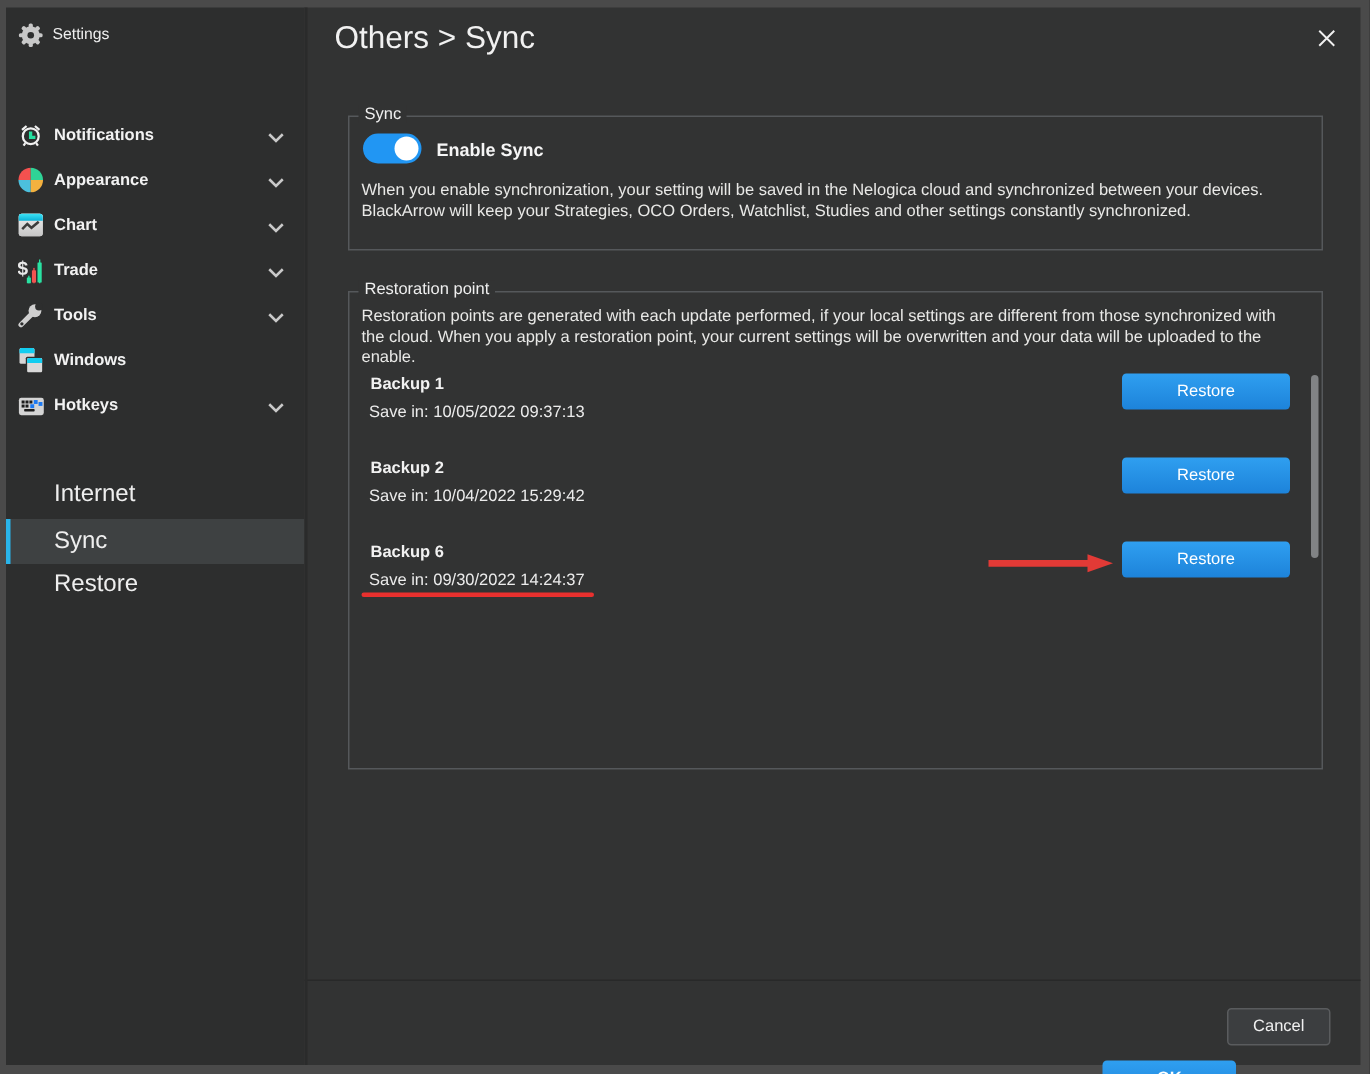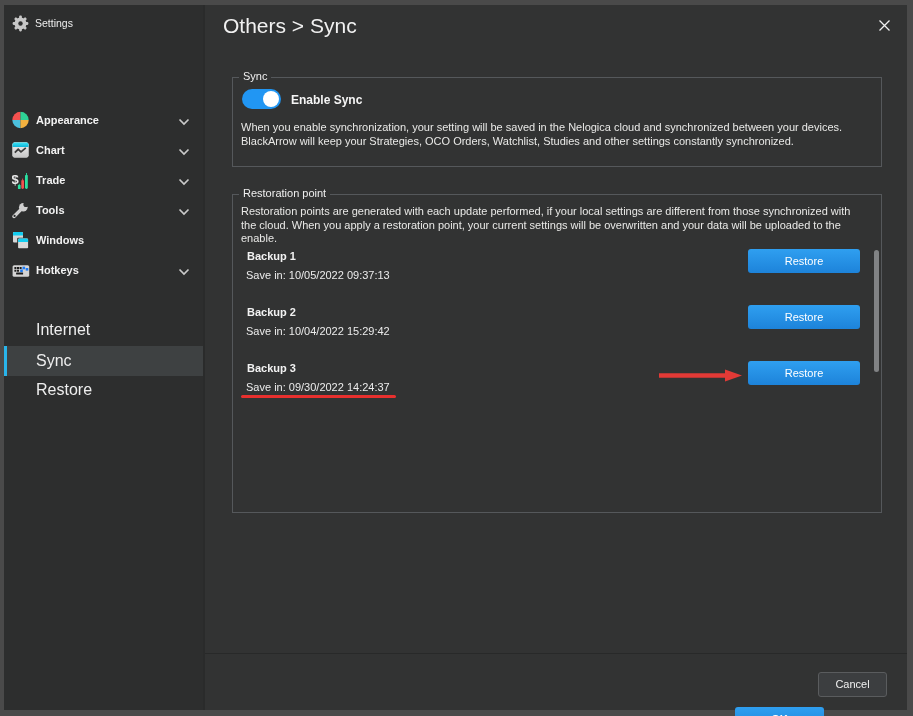--- a/index.html
+++ b/index.html
@@ -35,20 +35,34 @@
         <rect x="7.1" y="0.6" width="2.8" height="3.6" rx="1.1" transform="rotate(225 8.5 8.5)"></rect>
         <rect x="7.1" y="0.6" width="2.8" height="3.6" rx="1.1" transform="rotate(270 8.5 8.5)"></rect>
         <rect x="7.1" y="0.6" width="2.8" height="3.6" rx="1.1" transform="rotate(315 8.5 8.5)"></rect>
         <circle cx="8.5" cy="8.5" r="6"></circle>
       </g>
       <circle cx="8.5" cy="8.5" r="2.2" fill="#2d2e2e"></circle>
     </svg>
     <div class="abs" style="left:31px;top:12px;font-size:10.5px;color:#eeeeee">Settings</div>
 
 
+    <div class="mi" style="top:70px">
+      <svg class="ic" width="17" height="17" viewBox="0 0 17 17">
+        <g stroke="#f1f1f1" stroke-width="1.5" fill="none">
+          <circle cx="8.5" cy="9.3" r="5.3"></circle>
+          <path d="M2.7 5.1 L5.7 2.5 M14.3 5.1 L11.3 2.5"></path>
+          <path d="M4.9 13.9 L3.7 15.6 M12.1 13.9 L13.3 15.6"></path>
+        </g>
+        <path d="M8.4 6.2 L8.4 10.1 L11.6 10.1" stroke="#25e0a0" stroke-width="2.2" fill="none"></path>
+      </svg>
+      <span class="lbl">Notifications</span>
+      <svg class="chev" width="12" height="8" viewBox="0 0 12 8">
+          <path d="M1.5 1.5 L6 6 L10.5 1.5" stroke="#c9c9c9" stroke-width="1.7" fill="none"></path>
+        </svg>
+    </div>
 
     <div class="mi" style="top:100px">
       <svg class="ic" width="17" height="17" viewBox="0 0 17 17">
         <path d="M8.5 8.5 L8.5 0.3 A8.2 8.2 0 0 0 0.3 8.5 Z" fill="#f4514f"></path>
         <path d="M8.5 8.5 L8.5 0.3 A8.2 8.2 0 0 1 16.7 8.5 Z" fill="#2ed396"></path>
         <path d="M8.5 8.5 L0.3 8.5 A8.2 8.2 0 0 0 8.5 16.7 Z" fill="#4cc0dd"></path>
         <path d="M8.5 8.5 L16.7 8.5 A8.2 8.2 0 0 1 8.5 16.7 Z" fill="#f3b13f"></path>
       </svg>
       <span class="lbl">Appearance</span>
       <svg class="chev" width="12" height="8" viewBox="0 0 12 8">
@@ -193,21 +207,21 @@
       </div>
 
       <div class="abs bold" style="left:14px;top:54.5px;font-size:11px;color:#f2f2f2">Backup 1</div>
       <div class="abs" style="left:13px;top:74px;font-size:11px;color:#ececec">Save in: 10/05/2022 09:37:13</div>
       <div class="btn-blue" style="left:515px;top:54px;width:112px;height:24px;line-height:24px">Restore</div>
 
       <div class="abs bold" style="left:14px;top:110.5px;font-size:11px;color:#f2f2f2">Backup 2</div>
       <div class="abs" style="left:13px;top:130px;font-size:11px;color:#ececec">Save in: 10/04/2022 15:29:42</div>
       <div class="btn-blue" style="left:515px;top:110px;width:112px;height:24px;line-height:24px">Restore</div>
 
-      <div class="abs bold" style="left:14px;top:166.5px;font-size:11px;color:#f2f2f2">Backup 3</div>
+      <div class="abs bold" style="left:14px;top:166.5px;font-size:11px;color:#f2f2f2">Backup 6</div>
       <div class="abs" style="left:13px;top:186px;font-size:11px;color:#ececec">Save in: 09/30/2022 14:24:37</div>
       <div class="btn-blue" style="left:515px;top:166px;width:112px;height:24px;line-height:24px">Restore</div>
 
       <div class="abs" style="left:8px;top:200px;width:155px;height:2.8px;border-radius:2px;background:#e8302e"></div>
 
       <svg class="abs" style="left:425px;top:174px" width="85" height="13" viewBox="0 0 85 13">
         <path d="M1 6.5 L69 6.5" stroke="#e23a36" stroke-width="4.5"></path>
         <path d="M67 0.5 L84 6.5 L67 12.5 Z" fill="#e23a36"></path>
       </svg>
 

